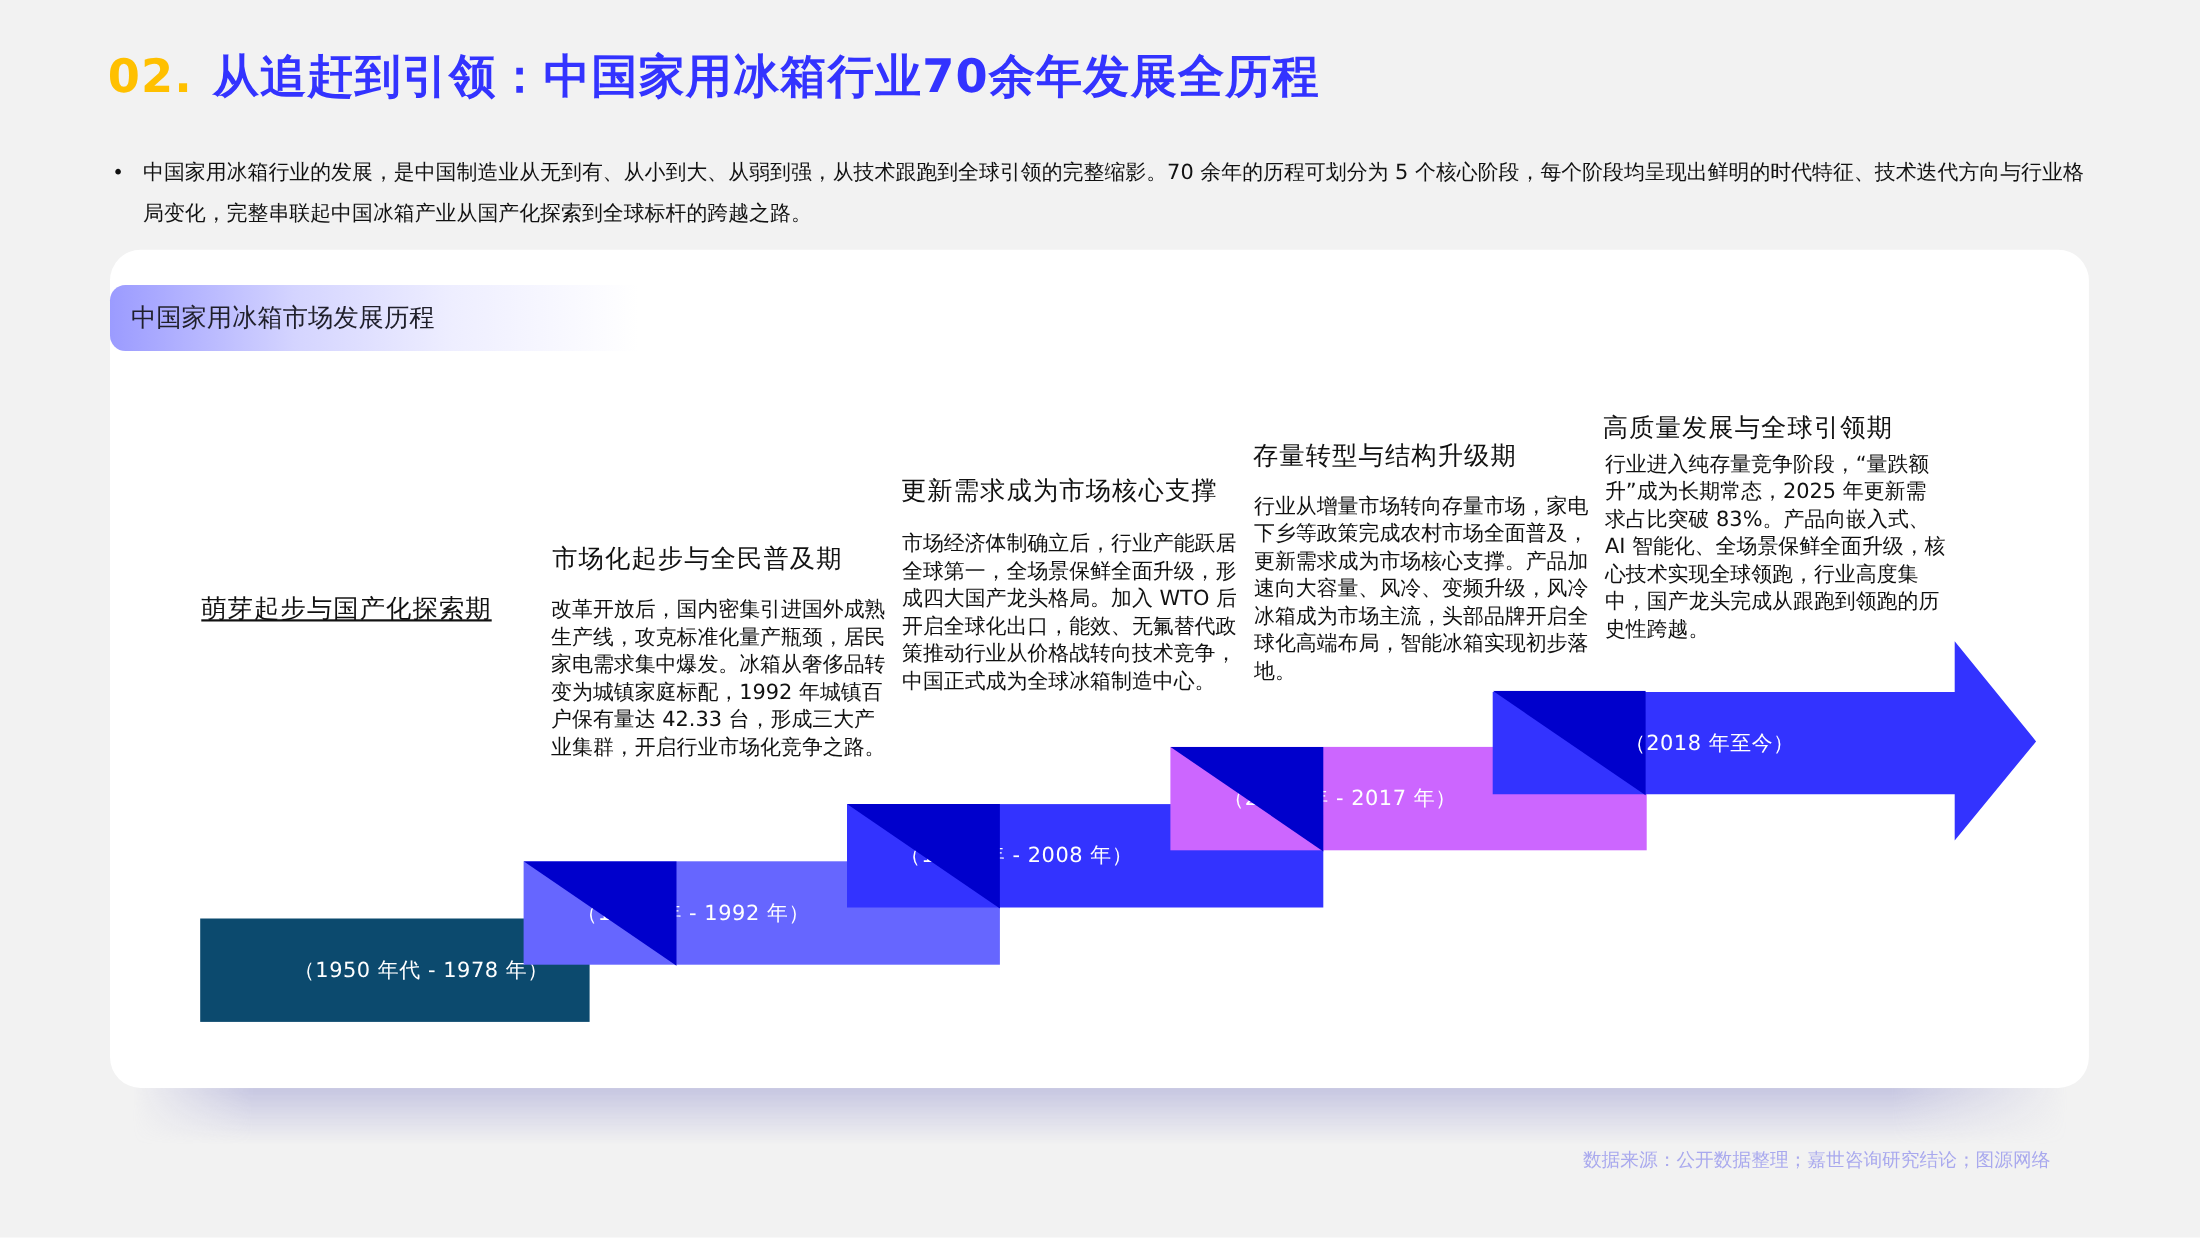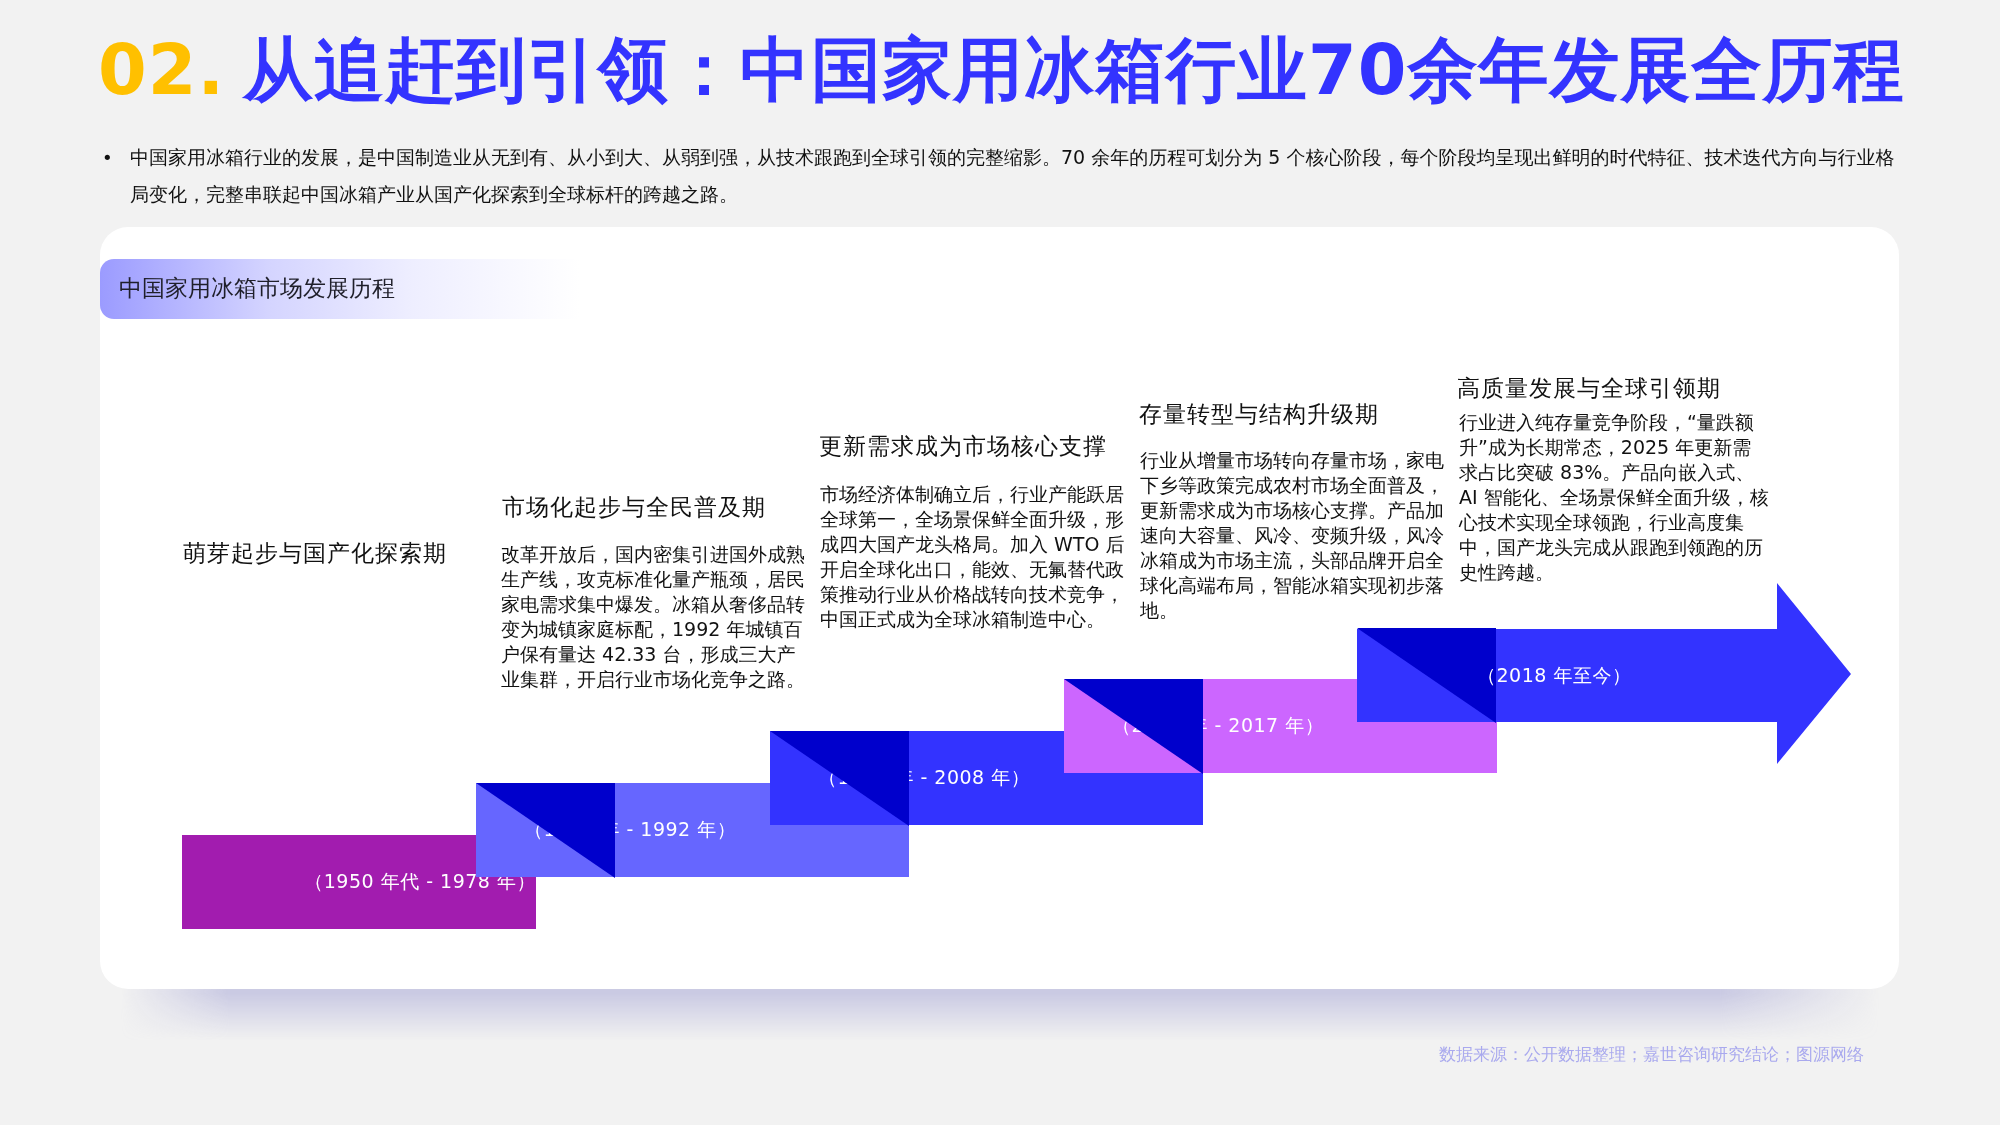--- a/index.html
+++ b/index.html
@@ -8,21 +8,21 @@
     background: #f2f2f2;
     font-family: "DejaVu Sans", "Liberation Sans", sans-serif;
     position: relative;
     overflow: hidden;
     color: #1a1a1a;
   }
   .page-title {
     position: absolute;
     left: 98px;
     top: 36px;
-    font-size: 70px;
+    font-size: 42px;
     font-weight: 700;
     letter-spacing: 1px;
     white-space: nowrap;
     line-height: 68px;
   }
   .page-title .num { color: #ffc000; margin-right: 18px; }
   .page-title .txt { color: #3333ff; }
 
   .intro {
     position: absolute;
@@ -141,21 +141,21 @@
   <span>中国家用冰箱行业的发展，是中国制造业从无到有、从小到大、从弱到强，从技术跟跑到全球引领的完整缩影。70 余年的历程可划分为 5 个核心阶段，每个阶段均呈现出鲜明的时代特征、技术迭代方向与行业格局变化，完整串联起中国冰箱产业从国产化探索到全球标杆的跨越之路。</span>
 </div>
 
 <div class="shadow-band"></div>
 
 <div class="card">
   <div class="card-header">
     <div class="card-header-title">中国家用冰箱市场发展历程</div>
   </div>
 
-  <div class="stage-title" style="left:83px; top:311px;">萌芽起步与国产化探索期</div>
+  <div class="stage-title" style="left:83px; top:311px;text-decoration:underline;">萌芽起步与国产化探索期</div>
 
   <div class="stage-title" style="left:402px; top:265px;">市场化起步与全民普及期</div>
   <div class="stage-desc" style="left:401px; top:315px; width:310px;">改革开放后，国内密集引进国外成熟生产线，攻克标准化量产瓶颈，居民家电需求集中爆发。冰箱从奢侈品转变为城镇家庭标配，1992 年城镇百户保有量达 42.33 台，形成三大产业集群，开启行业市场化竞争之路。</div>
 
   <div class="stage-title" style="left:719px; top:204px;">更新需求成为市场核心支撑</div>
   <div class="stage-desc" style="left:720px; top:255px; width:310px;">市场经济体制确立后，行业产能跃居全球第一，全场景保鲜全面升级，形成四大国产龙头格局。加入 WTO 后开启全球化出口，能效、无氟替代政策推动行业从价格战转向技术竞争，中国正式成为全球冰箱制造中心。</div>
 
   <div class="stage-title" style="left:1039px; top:172px;">存量转型与结构升级期</div>
   <div class="stage-desc" style="left:1040px; top:221px; width:305px;">行业从增量市场转向存量市场，家电下乡等政策完成农村市场全面普及，更新需求成为市场核心支撑。产品加速向大容量、风冷、变频升级，风冷冰箱成为市场主流，头部品牌开启全球化高端布局，智能冰箱实现初步落地。</div>
 
@@ -168,21 +168,21 @@
   <svg class="fold" style="left:670px; top:504px;" width="140" height="96">
     <polygon points="0,0 139,0 139,95" fill="#0000cc"></polygon>
   </svg>
   <svg class="fold" style="left:964px; top:452px;" width="140" height="96">
     <polygon points="0,0 139,0 139,95" fill="#0000cc"></polygon>
   </svg>
   <svg class="fold" style="left:1257px; top:401px;" width="140" height="96">
     <polygon points="0,0 139,0 139,95" fill="#0000cc"></polygon>
   </svg>
 
-  <div class="bar" style="left:82px; top:608px; width:354px; background:#a21caf; z-index:1; justify-content:flex-end; padding-left:48px;">
+  <div class="bar" style="left:82px; top:608px; width:354px; background:#0c4a6e; z-index:1; justify-content:center; padding-left:48px;">
     <span class="bar-label">（1950 年代 - 1978 年）</span>
   </div>
 
   <div class="bar" style="left:376px; top:556px; width:433px; background:#6666ff; z-index:1; justify-content:flex-start; padding-left:48px;">
     <span class="bar-label">（1978 年 - 1992 年）</span>
   </div>
 
   <div class="bar" style="left:670px; top:504px; width:433px; background:#3333ff; z-index:1; justify-content:flex-start; padding-left:48px;">
     <span class="bar-label">（1992 年 - 2008 年）</span>
   </div>

